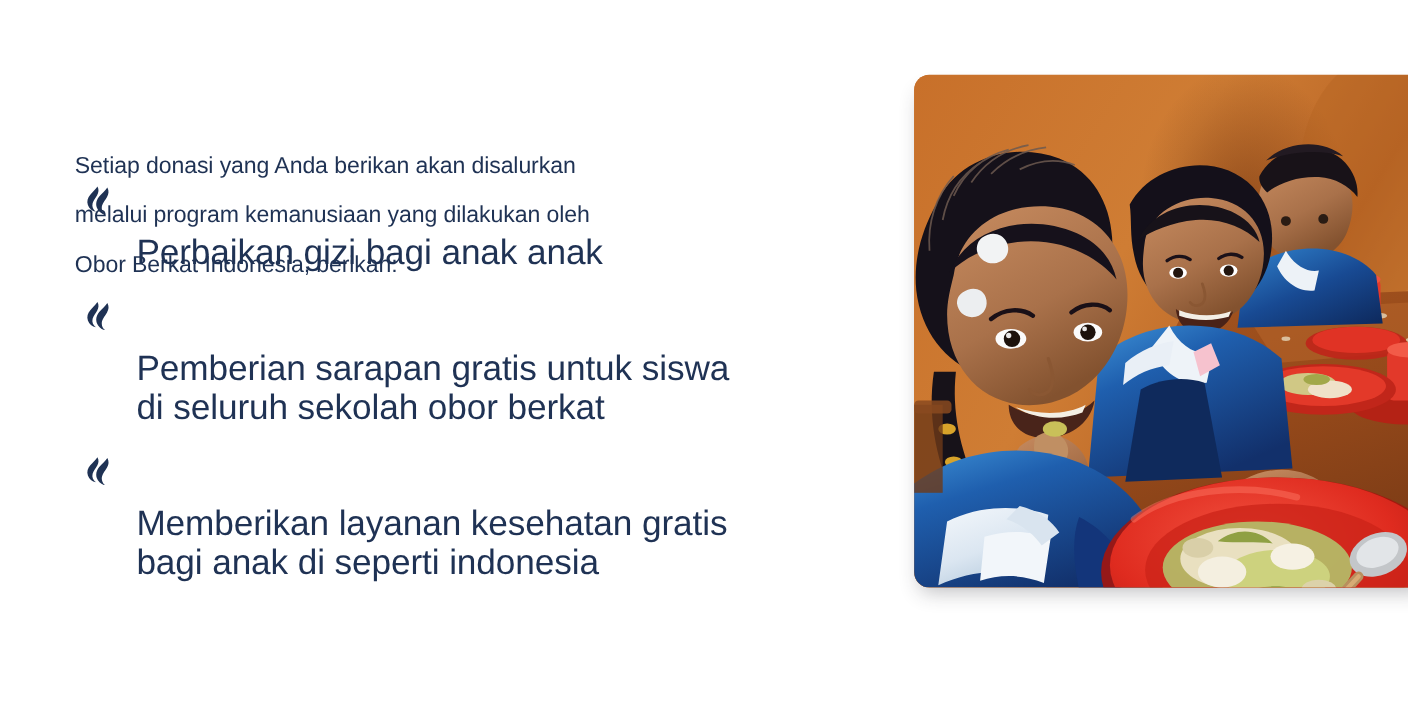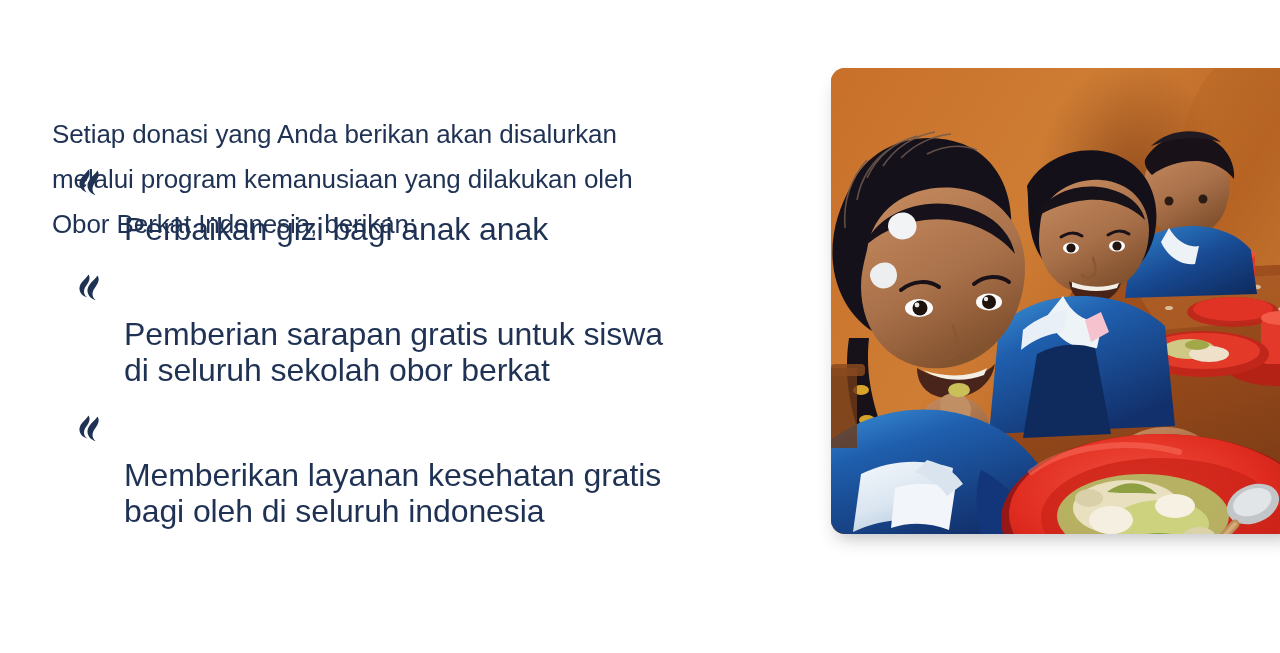--- a/index.html
+++ b/index.html
@@ -27,26 +27,26 @@
 
   
   .copy-column {
     position: absolute;
     left: 52px;
     top: 112px;
     width: 730px;
   }
 
   .intro-paragraph {
-    font-size: 26px;
+    font-size: 21px;
     line-height: 45px;
     font-weight: 400;
     color: #1f3254;
     letter-spacing: -0.1px;
-    margin: 0;
+    margin: 16px;
   }
   .intro-paragraph .org-name {
     font-weight: 400;
   }
 
   
   .benefit-list {
     list-style: none;
     margin: 0;
     padding: 0;
@@ -133,21 +133,21 @@
     </li>
 
     <li class="benefit-item">
       <span class="flame-bullet">
         <svg width="24" height="26" viewBox="0 0 24 26" xmlns="http://www.w3.org/2000/svg" aria-hidden="true">
           <path fill="#1f3254" d="M10.6 0.6c1.5 3.0 1.1 5.2 -0.3 7.9 -1.4 2.6 -3.4 4.6 -4.1 7.2 -0.8 3.0 0.4 6.0 3.0 7.8 -3.4 -0.8 -6.2 -3.0 -7.3 -6.2 -1.2 -3.4 -0.1 -6.6 2.2 -9.3 2.0 -2.4 4.5 -4.4 6.5 -7.4z"></path>
           <path fill="#1f3254" d="M19.6 1.4c1.7 3.3 1.2 5.7 -0.3 8.6 -1.5 2.9 -3.7 5.0 -4.5 7.9 -0.9 3.3 0.4 6.6 3.2 8.5 -3.7 -0.9 -6.8 -3.3 -8.0 -6.8 -1.3 -3.7 -0.1 -7.2 2.4 -10.2 2.2 -2.6 4.9 -4.8 7.2 -8.0z"></path>
         </svg>
       </span>
       <span class="benefit-text">Memberikan layanan kesehatan gratis
-bagi oleh di seluruh indonesia</span>
+bagi anak di seperti indonesia</span>
     </li>
 
   </ul>
 
   <div class="photo-frame">
     <svg class="photo-canvas" viewBox="0 0 470 466" preserveAspectRatio="xMidYMid slice" xmlns="http://www.w3.org/2000/svg" aria-hidden="true">
       <defs>
         <linearGradient id="wallGrad" x1="0" y1="0" x2="1" y2="0.6">
           <stop offset="0%" stop-color="#c8702a"></stop>
           <stop offset="45%" stop-color="#cf7d34"></stop>

